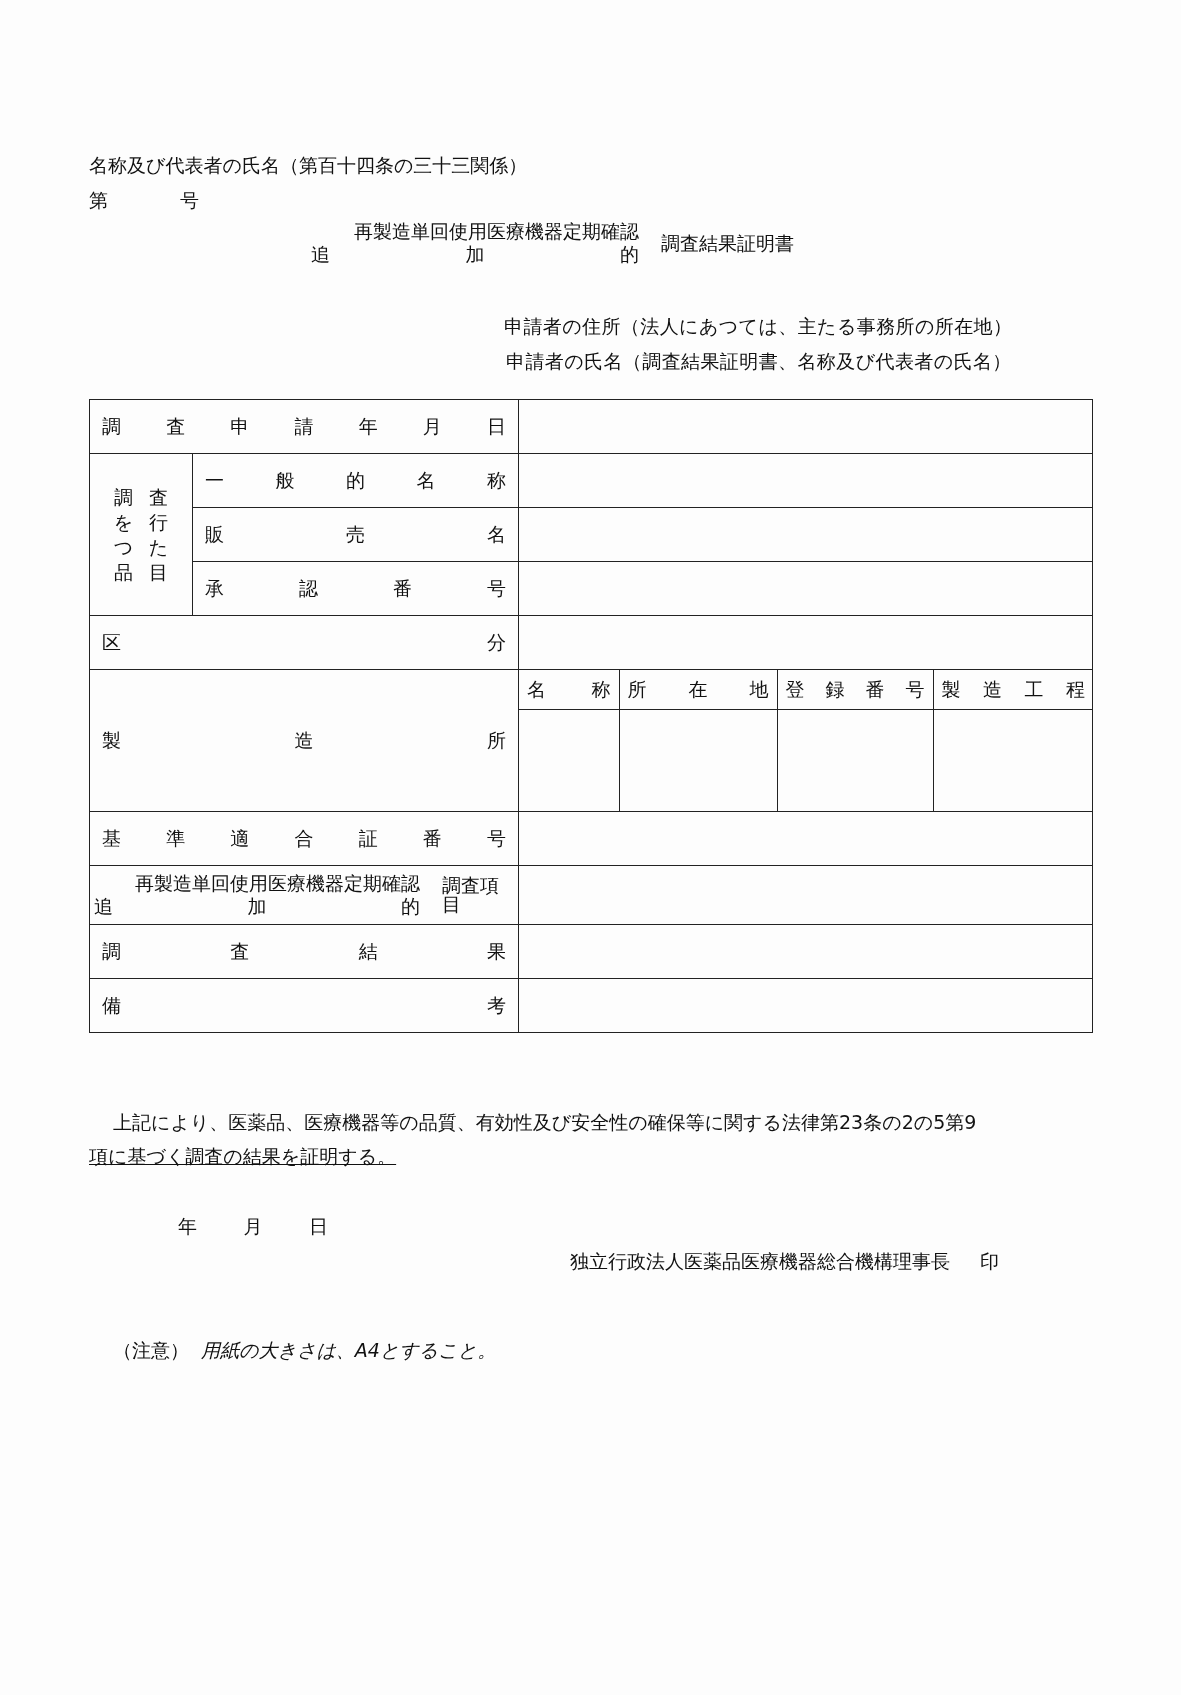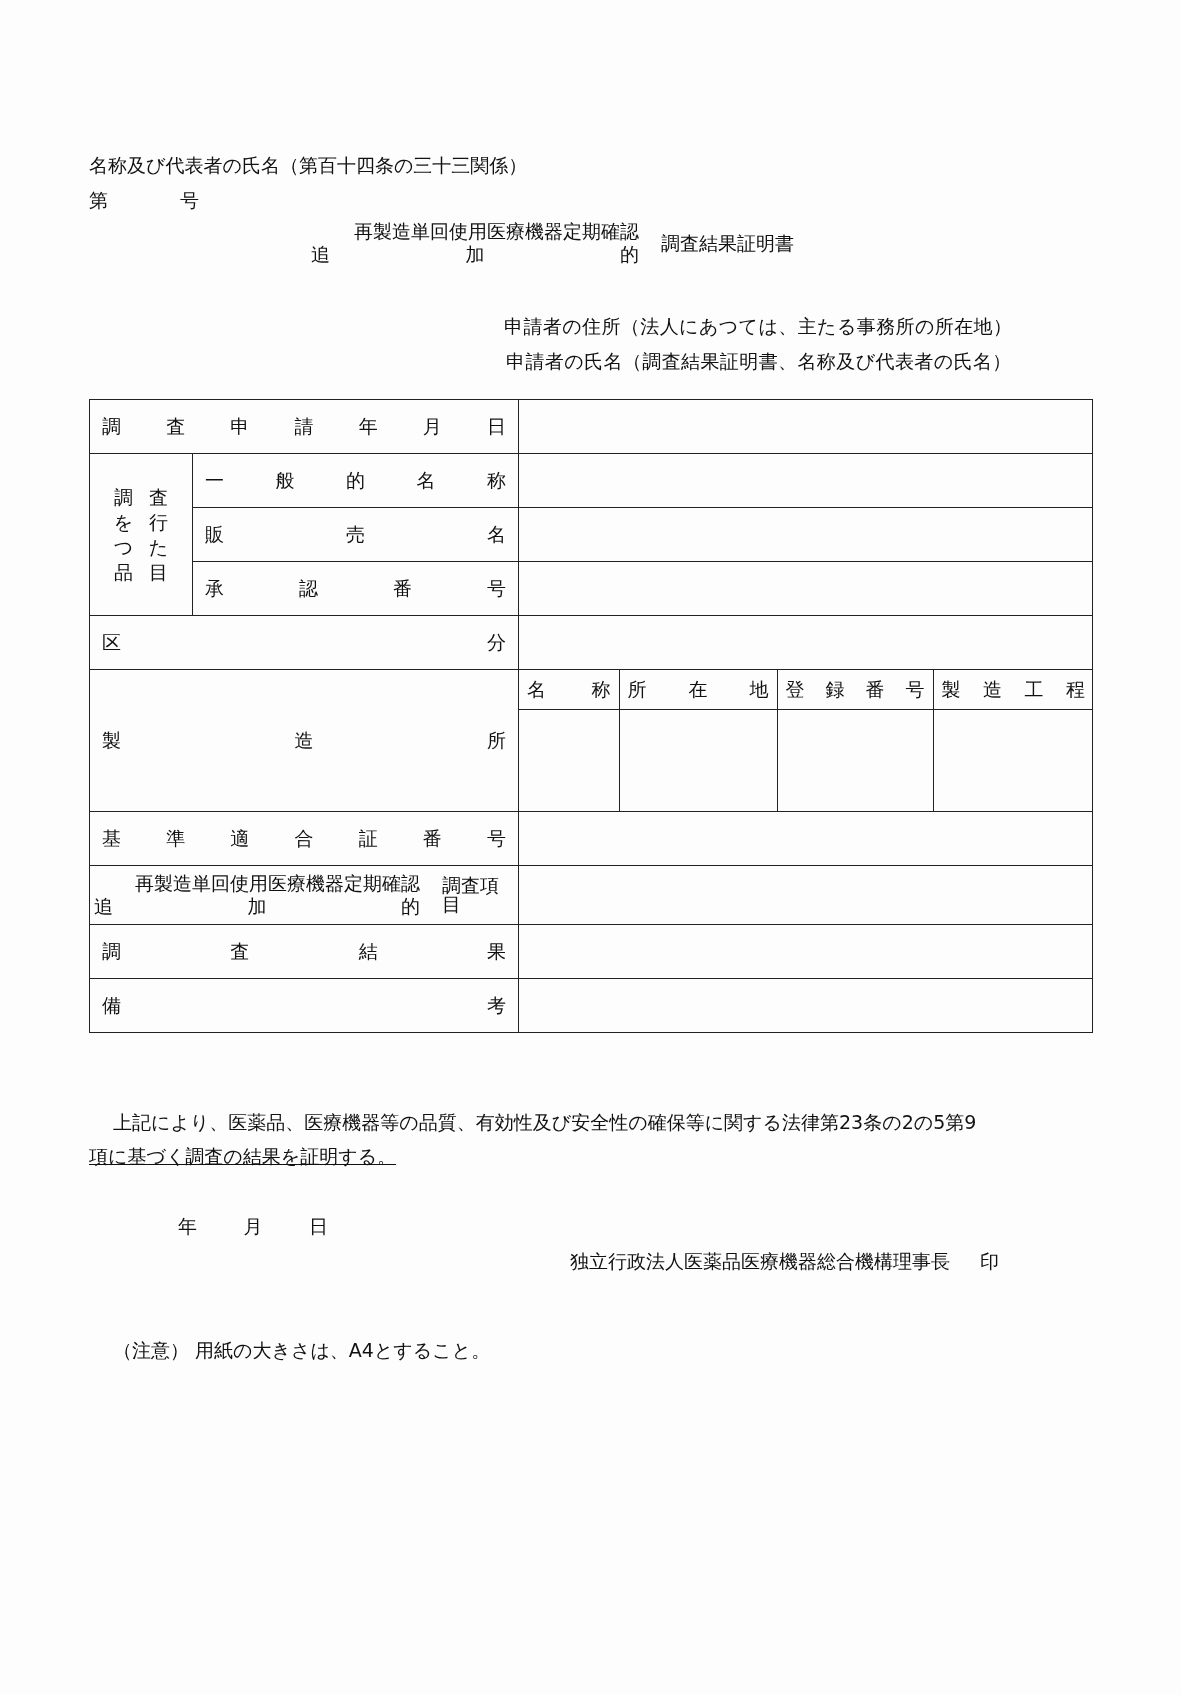--- a/index.html
+++ b/index.html
@@ -244,14 +244,14 @@
     <span>日</span>
 </div>
 
 <div class="abs" style="left:570px;top:1252px;">
   <span>独立行政法人医薬品医療機器総合機構理事長</span>
   <span style="margin-left:24px;">印</span>
 </div>
 
 <div class="abs" style="left:113px;top:1341px;">
   <span>（注意）</span>
-  <span style="">用紙の大きさは、A4とすること。</span>
+  <span style="margin-left:6px;font-style:italic;">用紙の大きさは、A4とすること。</span>
 </div>
 
 </body></html>

